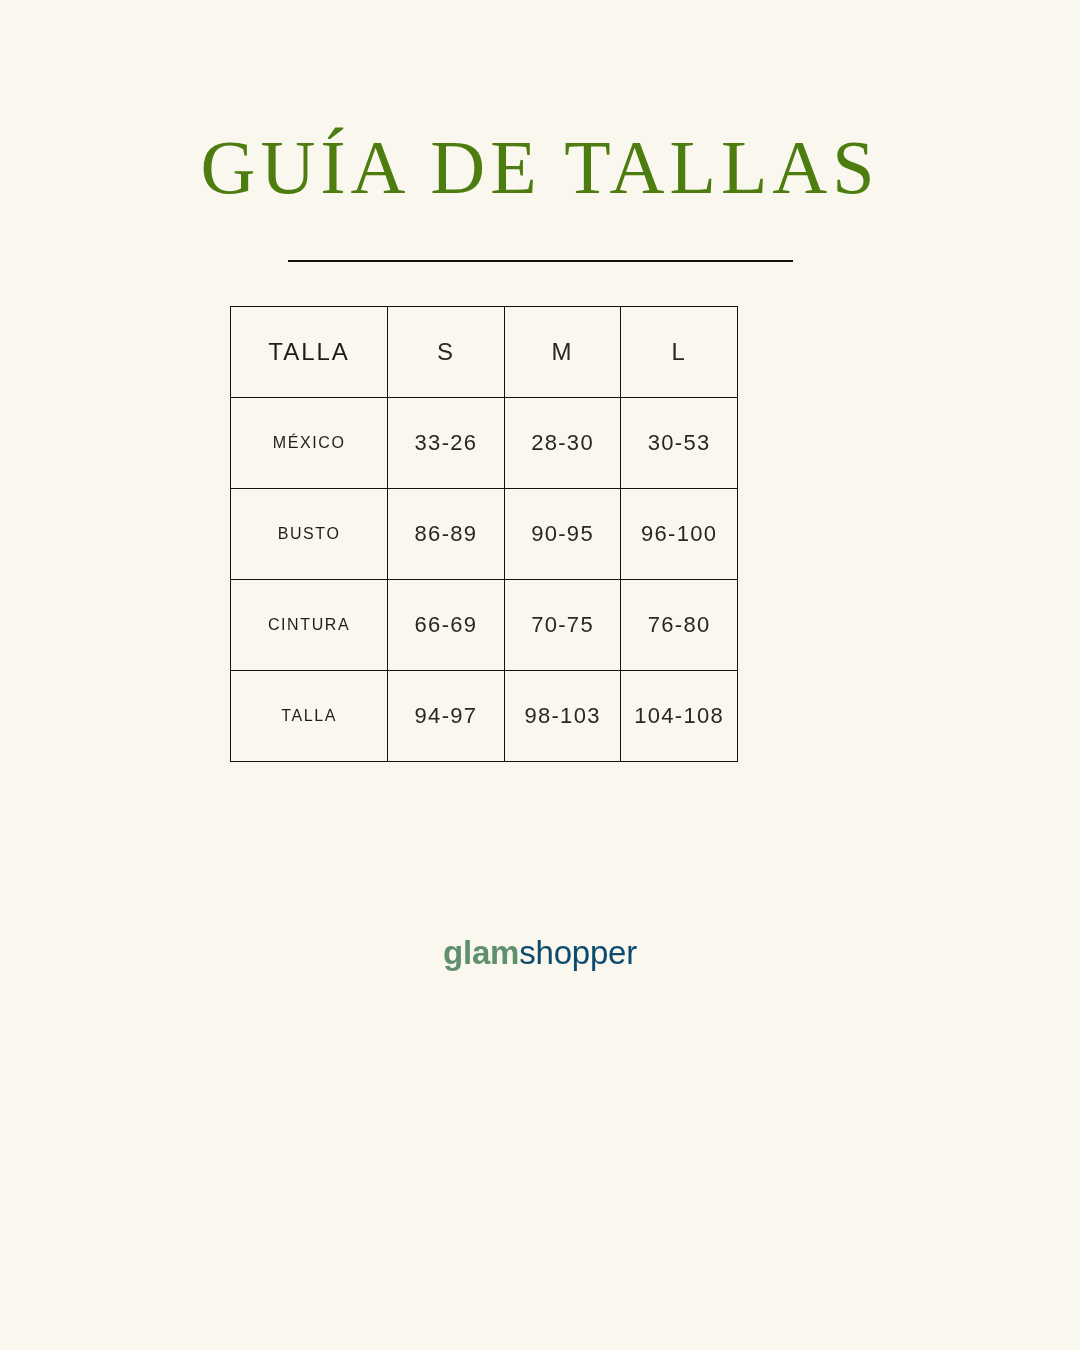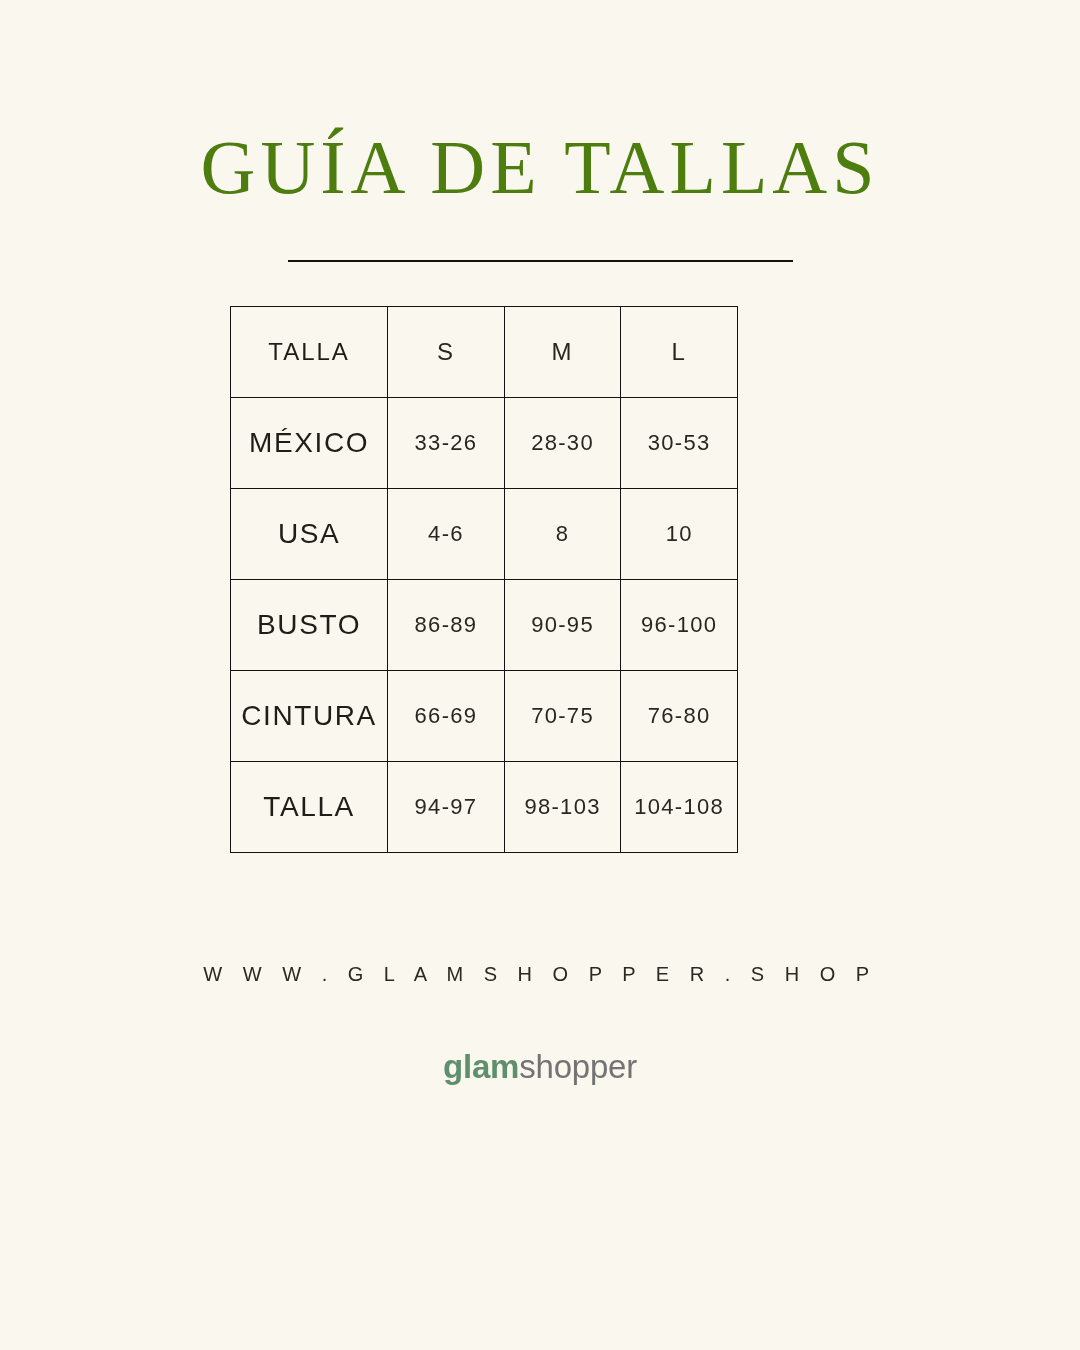--- a/index.html
+++ b/index.html
@@ -85,21 +85,21 @@
     font-weight: 400;
   }
 
   table.size-table tr.header-row td {
     font-size: 24px;
     letter-spacing: 2px;
   }
 
   table.size-table td.label-cell {
     width: 31%;
-    font-size: 28px;
+    font-size: 16px;
     letter-spacing: 1.6px;
     color: #201d19;
   }
 
   table.size-table td.value-cell {
     width: 23%;
   }
 
   
   .footer {
@@ -125,21 +125,21 @@
     text-align: center;
     font-weight: 700;
   }
 
   .brand .brand-glam {
     color: #5f8f6c;
     font-weight: 700;
   }
 
   .brand .brand-shopper {
-    color: #737373;
+    color: #0c4a6e;
     font-weight: 400;
   }
 </style>
 </head>
 <body>
 
 <div class="page">
 
   <div class="title-block">
     <h1 class="main-title">GUÍA DE TALLAS</h1>
@@ -157,26 +157,20 @@
           <td class="value-cell">L</td>
         </tr>
 
         <tr>
           <td class="label-cell">MÉXICO</td>
           <td class="value-cell">33-26</td>
           <td class="value-cell">28-30</td>
           <td class="value-cell">30-53</td>
         </tr>
 
-        <tr>
-          <td class="label-cell">USA</td>
-          <td class="value-cell">4-6</td>
-          <td class="value-cell">8</td>
-          <td class="value-cell">10</td>
-        </tr>
 
         <tr>
           <td class="label-cell">BUSTO</td>
           <td class="value-cell">86-89</td>
           <td class="value-cell">90-95</td>
           <td class="value-cell">96-100</td>
         </tr>
 
         <tr>
           <td class="label-cell">CINTURA</td>
@@ -189,19 +183,18 @@
           <td class="label-cell">TALLA</td>
           <td class="value-cell">94-97</td>
           <td class="value-cell">98-103</td>
           <td class="value-cell">104-108</td>
         </tr>
       </tbody>
     </table>
   </div>
 
   <div class="footer">
-    <div class="site-url">W W W . G L A M S H O P P E R . S H O P</div>
     <div class="brand">
       <span class="brand-glam">glam</span><span class="brand-shopper">shopper</span>
     </div>
   </div>
 
 </div>
 
 </body></html>

